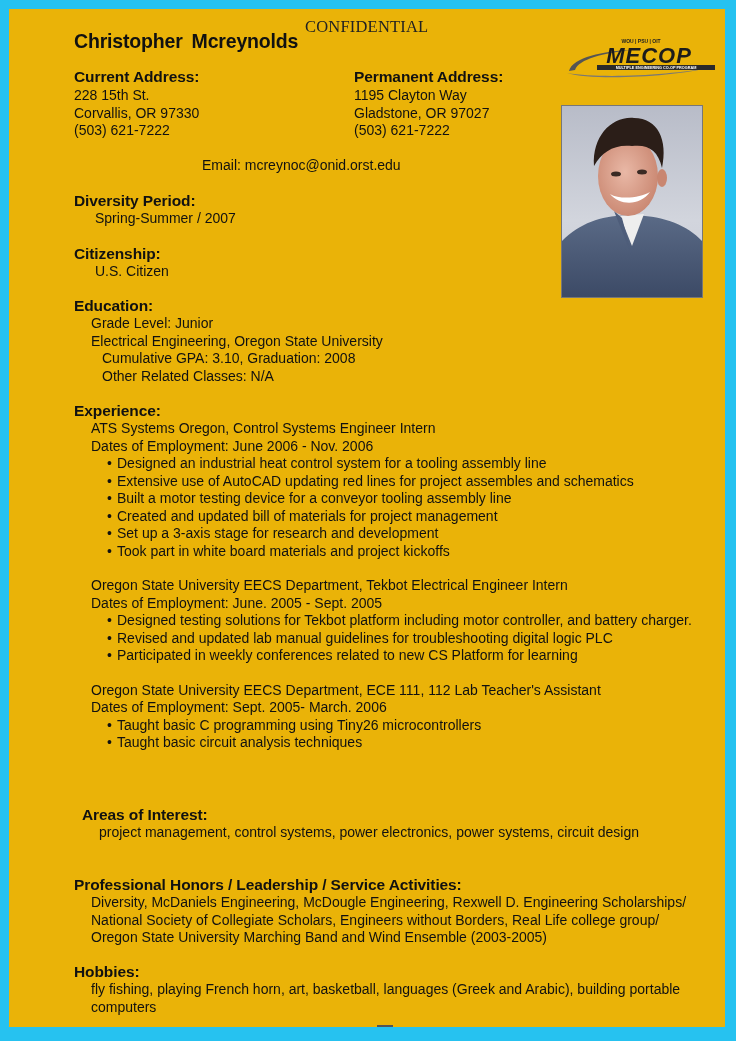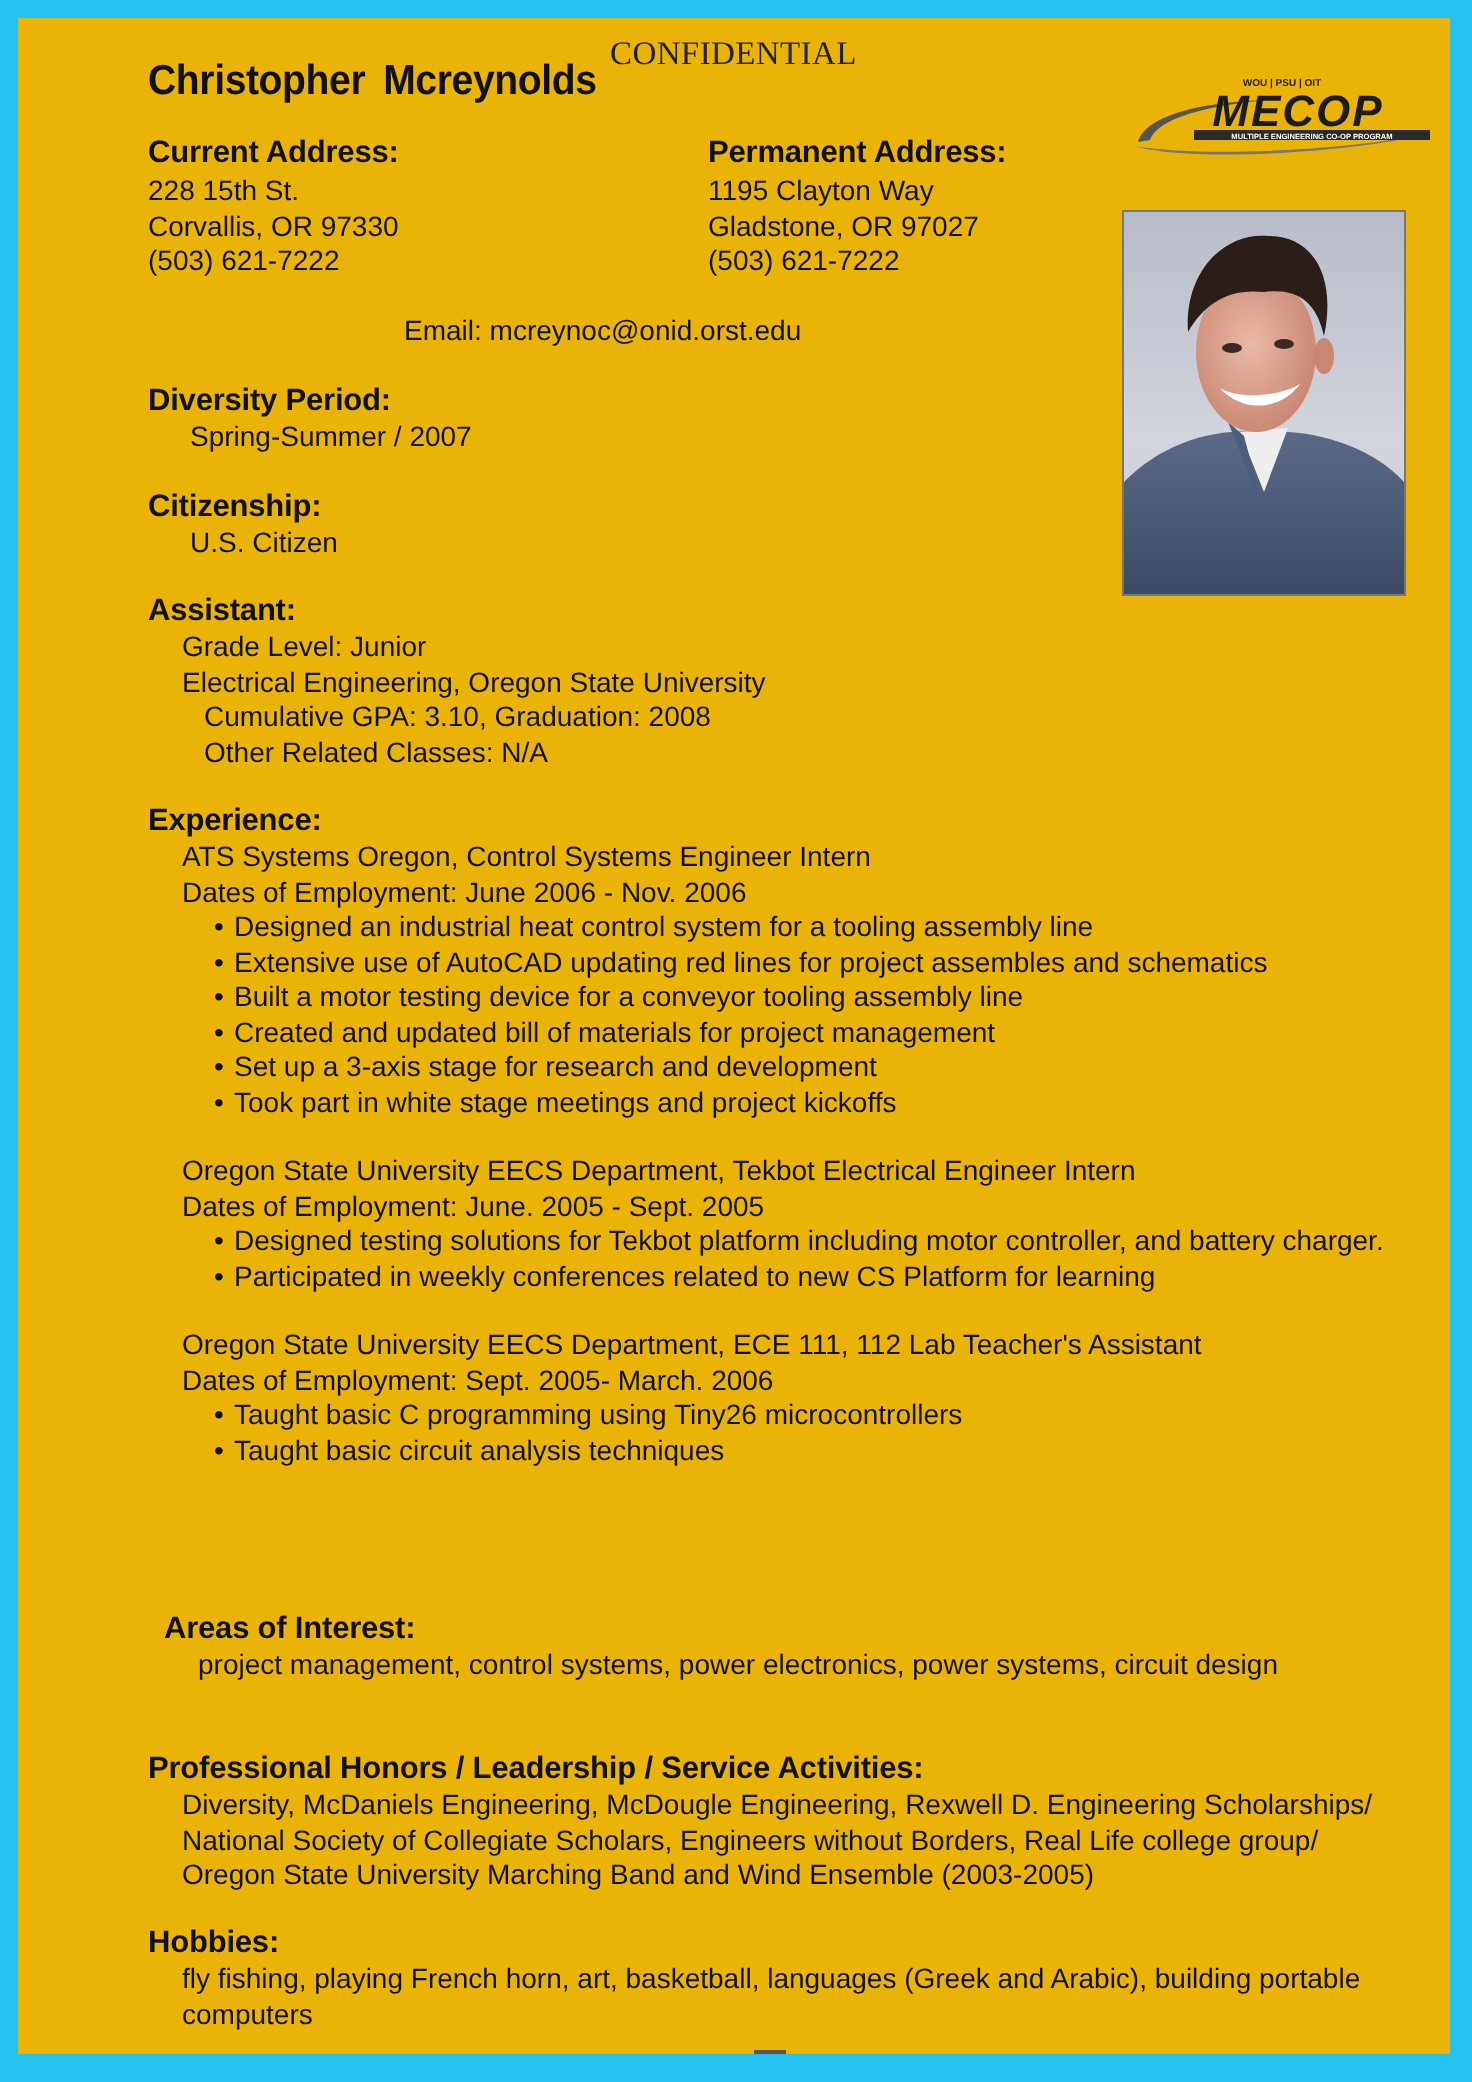--- a/index.html
+++ b/index.html
@@ -103,45 +103,46 @@
     <div class="h">Diversity Period:</div>
     <div class="t" style="padding-left:21px;">Spring-Summer / 2007</div>
   </div>
 
   <div class="blk" style="left:65px; top:236px;">
     <div class="h">Citizenship:</div>
     <div class="t" style="padding-left:21px;">U.S. Citizen</div>
   </div>
 
   <div class="blk" style="left:65px; top:288px;">
-    <div class="h">Assistant:</div>
+    <div class="h">Education:</div>
     <div class="t" style="padding-left:17px;">Grade Level: Junior</div>
     <div class="t" style="padding-left:17px;text-align:center;">Electrical Engineering, Oregon State University</div>
     <div class="t" style="padding-left:28px;">Cumulative GPA: 3.10, Graduation: 2008</div>
     <div class="t" style="padding-left:28px;">Other Related Classes: N/A</div>
   </div>
 
   <div class="blk" style="left:65px; top:393px;">
     <div class="h">Experience:</div>
 
     <div>
       <div class="t" style="padding-left:17px;">ATS Systems Oregon, Control Systems Engineer Intern</div>
       <div class="t" style="padding-left:17px;">Dates of Employment: June 2006 - Nov. 2006</div>
       <div class="t bul" style="padding-left:33px;">Designed an industrial heat control system for a tooling assembly line</div>
       <div class="t bul" style="padding-left:33px;">Extensive use of AutoCAD updating red lines for project assembles and schematics</div>
       <div class="t bul" style="padding-left:33px;">Built a motor testing device for a conveyor tooling assembly line</div>
       <div class="t bul" style="padding-left:33px;">Created and updated bill of materials for project management</div>
       <div class="t bul" style="padding-left:33px;">Set up a 3-axis stage for research and development</div>
-      <div class="t bul" style="padding-left:33px;">Took part in white stage meetings and project kickoffs</div>
+      <div class="t bul" style="padding-left:33px;">Took part in white board materials and project kickoffs</div>
     </div>
 
     <div style="margin-top:17px;">
       <div class="t" style="padding-left:17px;">Oregon State University EECS Department, Tekbot Electrical Engineer Intern</div>
       <div class="t" style="padding-left:17px;">Dates of Employment: June. 2005 - Sept. 2005</div>
       <div class="t bul" style="padding-left:33px;">Designed testing solutions for Tekbot platform including motor controller, and battery charger.</div>
+      <div class="t bul" style="padding-left:33px;">Revised and updated lab manual guidelines for troubleshooting digital logic PLC</div>
       <div class="t bul" style="padding-left:33px;">Participated in weekly conferences related to new CS Platform for learning</div>
     </div>
 
     <div style="margin-top:17px;">
       <div class="t" style="padding-left:17px;">Oregon State University EECS Department, ECE 111, 112 Lab Teacher's Assistant</div>
       <div class="t" style="padding-left:17px;">Dates of Employment: Sept. 2005- March. 2006</div>
       <div class="t bul" style="padding-left:33px;">Taught basic C programming using Tiny26 microcontrollers</div>
       <div class="t bul" style="padding-left:33px;">Taught basic circuit analysis techniques</div>
     </div>
   </div>

